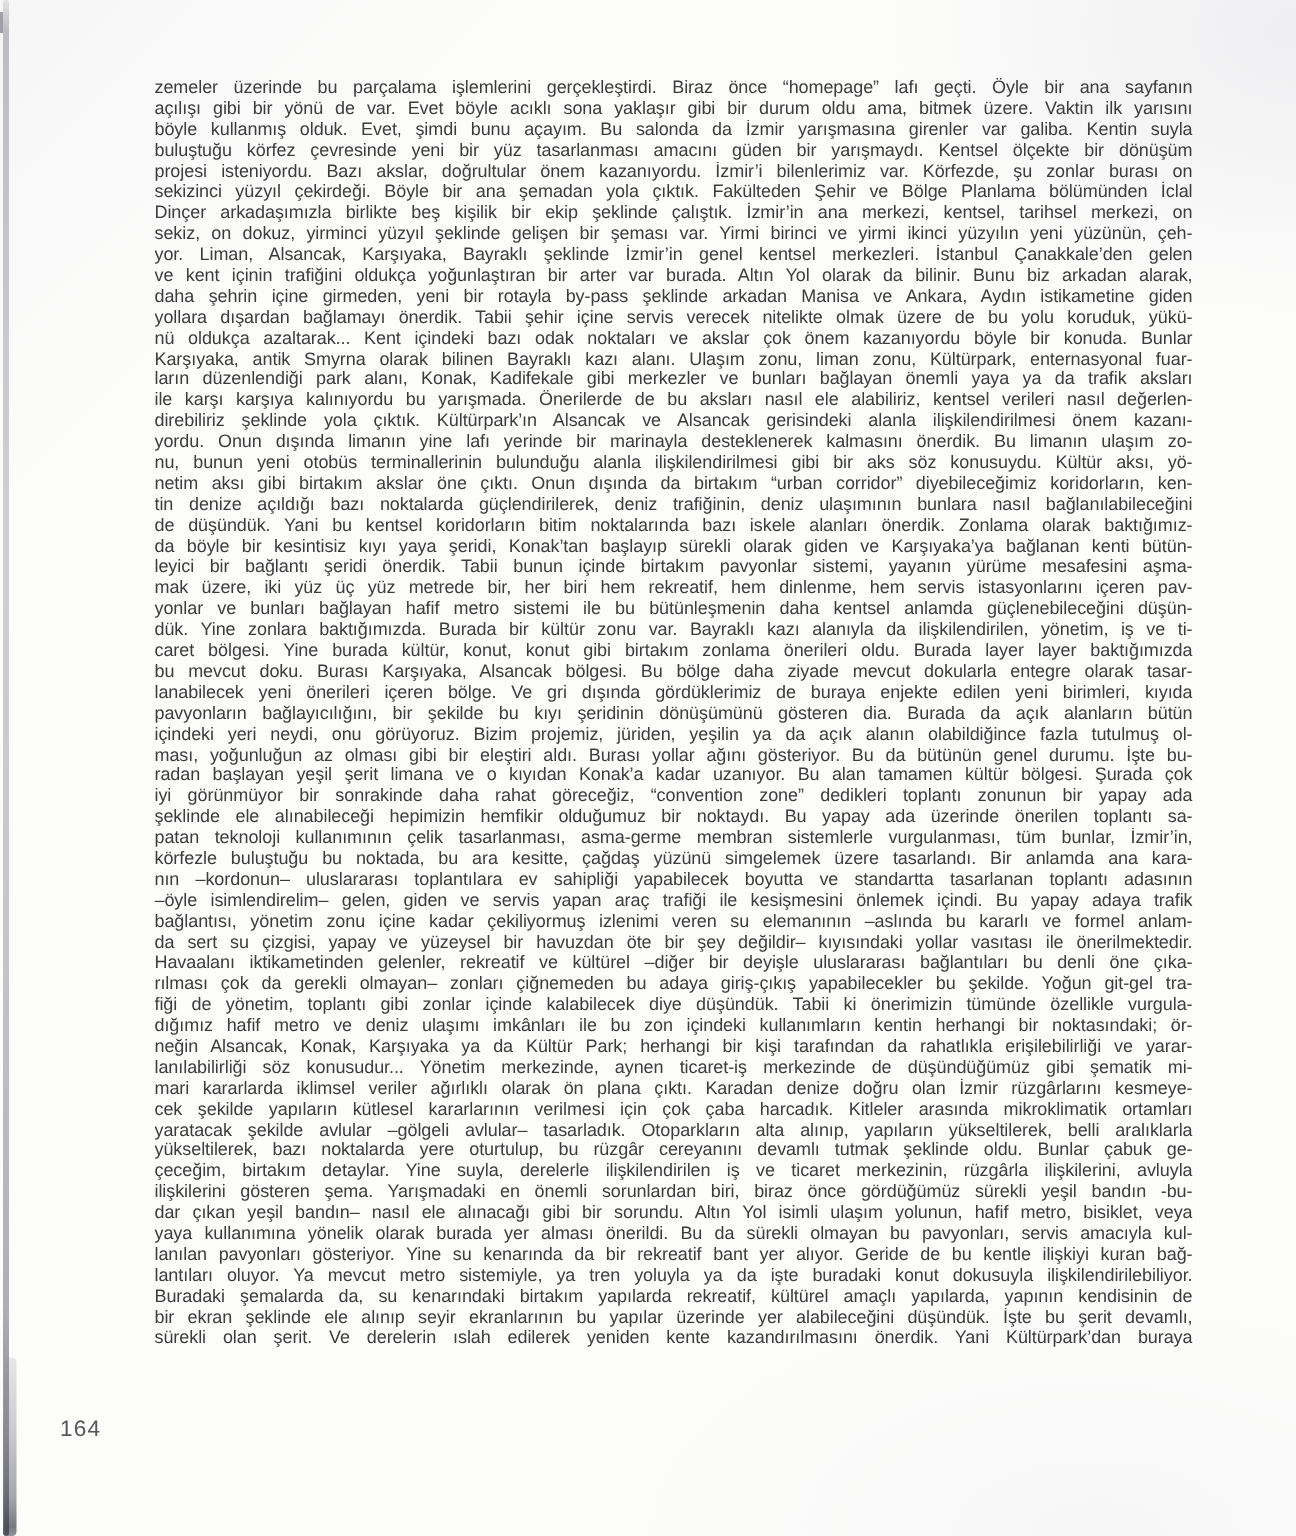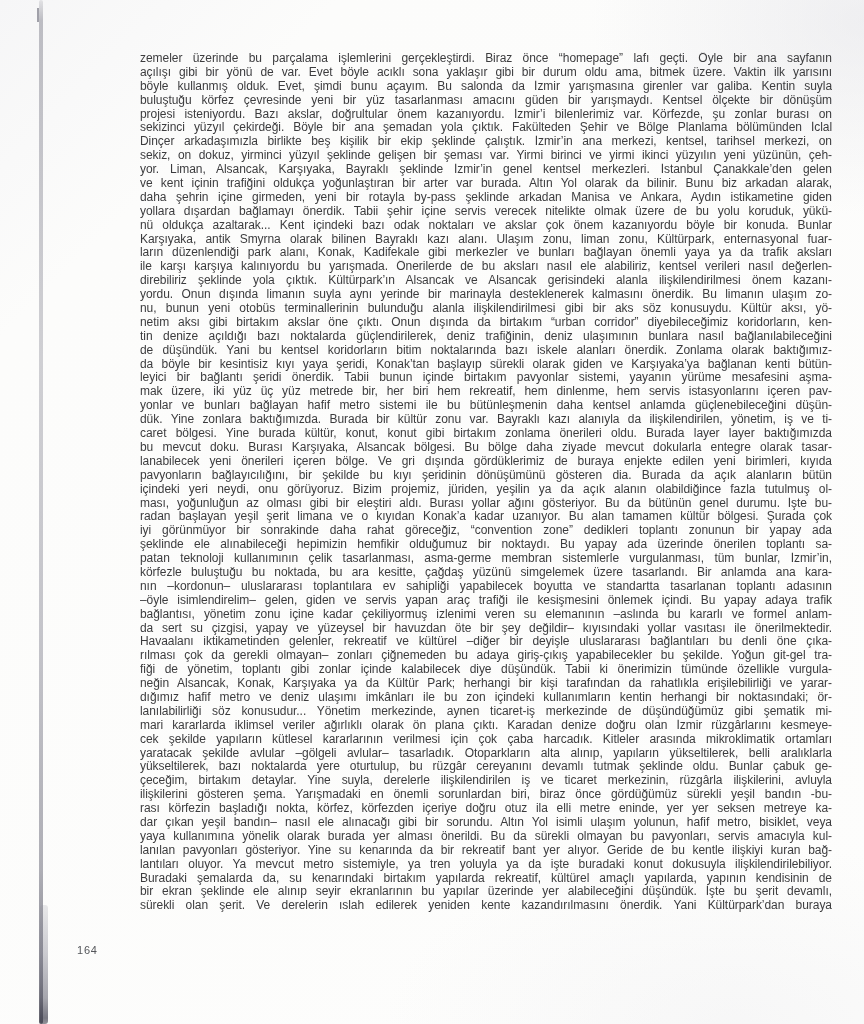--- a/index.html
+++ b/index.html
@@ -13,21 +13,20 @@
     overflow: hidden;
     background:
       radial-gradient(ellipse 420px 300px at 100% 2%, rgba(222,222,228,0.45), rgba(222,222,228,0) 65%),
       radial-gradient(ellipse 500px 260px at 85% 100%, rgba(235,235,238,0.35), rgba(235,235,238,0) 70%),
       linear-gradient(135deg, #f6f6f7 0%, #fcfcfb 18%, #fdfdfc 100%);
     font-family: "Liberation Sans", "DejaVu Sans", sans-serif;
   }
   .page {
     position: absolute;
     inset: 0;
-    margin-left: 37px;
   }
   .body-text {
     position: absolute;
     left: 103px;
     top: 52px;
     width: 692px;
     color: #3c3c3e;
     font-size: 12px;
     line-height: 13.9px;
     letter-spacing: -0.05px;
@@ -39,21 +38,21 @@
     text-align-last: justify;
     text-justify: inter-word;
     white-space: normal;
     overflow: hidden;
     height: 13.9px;
   }
   .page-number {
     position: absolute;
     left: 40px;
     top: 944px;
-    font-size: 11px;
+    font-size: 15px;
     letter-spacing: 0.8px;
     color: #54565a;
   }
   
   .edge-left {
     position: absolute;
     left: 2px;
     top: 0;
     width: 4px;
     height: 100%;
@@ -105,21 +104,21 @@
       <div class="text-line">sekiz, on dokuz, yirminci yüzyıl şeklinde gelişen bir şeması var. Yirmi birinci ve yirmi ikinci yüzyılın yeni yüzünün, çeh-</div>
       <div class="text-line">yor. Liman, Alsancak, Karşıyaka, Bayraklı şeklinde İzmir’in genel kentsel merkezleri. İstanbul Çanakkale’den gelen</div>
       <div class="text-line">ve kent içinin trafiğini oldukça yoğunlaştıran bir arter var burada. Altın Yol olarak da bilinir. Bunu biz arkadan alarak,</div>
       <div class="text-line">daha şehrin içine girmeden, yeni bir rotayla by-pass şeklinde arkadan Manisa ve Ankara, Aydın istikametine giden</div>
       <div class="text-line">yollara dışardan bağlamayı önerdik. Tabii şehir içine servis verecek nitelikte olmak üzere de bu yolu koruduk, yükü-</div>
       <div class="text-line">nü oldukça azaltarak... Kent içindeki bazı odak noktaları ve akslar çok önem kazanıyordu böyle bir konuda. Bunlar</div>
       <div class="text-line">Karşıyaka, antik Smyrna olarak bilinen Bayraklı kazı alanı. Ulaşım zonu, liman zonu, Kültürpark, enternasyonal fuar-</div>
       <div class="text-line">ların düzenlendiği park alanı, Konak, Kadifekale gibi merkezler ve bunları bağlayan önemli yaya ya da trafik aksları</div>
       <div class="text-line">ile karşı karşıya kalınıyordu bu yarışmada. Önerilerde de bu aksları nasıl ele alabiliriz, kentsel verileri nasıl değerlen-</div>
       <div class="text-line">direbiliriz şeklinde yola çıktık. Kültürpark’ın Alsancak ve Alsancak gerisindeki alanla ilişkilendirilmesi önem kazanı-</div>
-      <div class="text-line">yordu. Onun dışında limanın suyla aynı yerinde bir marinayla desteklenerek kalmasını önerdik. Bu limanın ulaşım zo-</div>
+      <div class="text-line">yordu. Onun dışında limanın yine lafı yerinde bir marinayla desteklenerek kalmasını önerdik. Bu limanın ulaşım zo-</div>
       <div class="text-line">nu, bunun yeni otobüs terminallerinin bulunduğu alanla ilişkilendirilmesi gibi bir aks söz konusuydu. Kültür aksı, yö-</div>
       <div class="text-line">netim aksı gibi birtakım akslar öne çıktı. Onun dışında da birtakım “urban corridor” diyebileceğimiz koridorların, ken-</div>
       <div class="text-line">tin denize açıldığı bazı noktalarda güçlendirilerek, deniz trafiğinin, deniz ulaşımının bunlara nasıl bağlanılabileceğini</div>
       <div class="text-line">de düşündük. Yani bu kentsel koridorların bitim noktalarında bazı iskele alanları önerdik. Zonlama olarak baktığımız-</div>
       <div class="text-line">da böyle bir kesintisiz kıyı yaya şeridi, Konak’tan başlayıp sürekli olarak giden ve Karşıyaka’ya bağlanan kenti bütün-</div>
       <div class="text-line">leyici bir bağlantı şeridi önerdik. Tabii bunun içinde birtakım pavyonlar sistemi, yayanın yürüme mesafesini aşma-</div>
       <div class="text-line">mak üzere, iki yüz üç yüz metrede bir, her biri hem rekreatif, hem dinlenme, hem servis istasyonlarını içeren pav-</div>
       <div class="text-line">yonlar ve bunları bağlayan hafif metro sistemi ile bu bütünleşmenin daha kentsel anlamda güçlenebileceğini düşün-</div>
       <div class="text-line">dük. Yine zonlara baktığımızda. Burada bir kültür zonu var. Bayraklı kazı alanıyla da ilişkilendirilen, yönetim, iş ve ti-</div>
       <div class="text-line">caret bölgesi. Yine burada kültür, konut, konut gibi birtakım zonlama önerileri oldu. Burada layer layer baktığımızda</div>
@@ -133,30 +132,29 @@
       <div class="text-line">şeklinde ele alınabileceği hepimizin hemfikir olduğumuz bir noktaydı. Bu yapay ada üzerinde önerilen toplantı sa-</div>
       <div class="text-line">patan teknoloji kullanımının çelik tasarlanması, asma-germe membran sistemlerle vurgulanması, tüm bunlar, İzmir’in,</div>
       <div class="text-line">körfezle buluştuğu bu noktada, bu ara kesitte, çağdaş yüzünü simgelemek üzere tasarlandı. Bir anlamda ana kara-</div>
       <div class="text-line">nın –kordonun– uluslararası toplantılara ev sahipliği yapabilecek boyutta ve standartta tasarlanan toplantı adasının</div>
       <div class="text-line">–öyle isimlendirelim– gelen, giden ve servis yapan araç trafiği ile kesişmesini önlemek içindi. Bu yapay adaya trafik</div>
       <div class="text-line">bağlantısı, yönetim zonu içine kadar çekiliyormuş izlenimi veren su elemanının –aslında bu kararlı ve formel anlam-</div>
       <div class="text-line">da sert su çizgisi, yapay ve yüzeysel bir havuzdan öte bir şey değildir– kıyısındaki yollar vasıtası ile önerilmektedir.</div>
       <div class="text-line">Havaalanı iktikametinden gelenler, rekreatif ve kültürel –diğer bir deyişle uluslararası bağlantıları bu denli öne çıka-</div>
       <div class="text-line">rılması çok da gerekli olmayan– zonları çiğnemeden bu adaya giriş-çıkış yapabilecekler bu şekilde. Yoğun git-gel tra-</div>
       <div class="text-line">fiği de yönetim, toplantı gibi zonlar içinde kalabilecek diye düşündük. Tabii ki önerimizin tümünde özellikle vurgula-</div>
+      <div class="text-line">dığımız hafif metro ve deniz ulaşımı imkânları ile bu zon içindeki kullanımların kentin herhangi bir noktasındaki; ör-</div>
       <div class="text-line">neğin Alsancak, Konak, Karşıyaka ya da Kültür Park; herhangi bir kişi tarafından da rahatlıkla erişilebilirliği ve yarar-</div>
-      <div class="text-line">dığımız hafif metro ve deniz ulaşımı imkânları ile bu zon içindeki kullanımların kentin herhangi bir noktasındaki; ör-</div>
       <div class="text-line">lanılabilirliği söz konusudur... Yönetim merkezinde, aynen ticaret-iş merkezinde de düşündüğümüz gibi şematik mi-</div>
       <div class="text-line">mari kararlarda iklimsel veriler ağırlıklı olarak ön plana çıktı. Karadan denize doğru olan İzmir rüzgârlarını kesmeye-</div>
       <div class="text-line">cek şekilde yapıların kütlesel kararlarının verilmesi için çok çaba harcadık. Kitleler arasında mikroklimatik ortamları</div>
       <div class="text-line">yaratacak şekilde avlular –gölgeli avlular– tasarladık. Otoparkların alta alınıp, yapıların yükseltilerek, belli aralıklarla</div>
       <div class="text-line">yükseltilerek, bazı noktalarda yere oturtulup, bu rüzgâr cereyanını devamlı tutmak şeklinde oldu. Bunlar çabuk ge-</div>
       <div class="text-line">çeceğim, birtakım detaylar. Yine suyla, derelerle ilişkilendirilen iş ve ticaret merkezinin, rüzgârla ilişkilerini, avluyla</div>
       <div class="text-line">ilişkilerini gösteren şema. Yarışmadaki en önemli sorunlardan biri, biraz önce gördüğümüz sürekli yeşil bandın -bu-</div>
-      <div class="text-line">rası körfezin başladığı nokta, körfez, körfezden içeriye doğru otuz ila elli metre eninde, yer yer seksen metreye ka-</div>
       <div class="text-line">dar çıkan yeşil bandın– nasıl ele alınacağı gibi bir sorundu. Altın Yol isimli ulaşım yolunun, hafif metro, bisiklet, veya</div>
       <div class="text-line">yaya kullanımına yönelik olarak burada yer alması önerildi. Bu da sürekli olmayan bu pavyonları, servis amacıyla kul-</div>
       <div class="text-line">lanılan pavyonları gösteriyor. Yine su kenarında da bir rekreatif bant yer alıyor. Geride de bu kentle ilişkiyi kuran bağ-</div>
       <div class="text-line">lantıları oluyor. Ya mevcut metro sistemiyle, ya tren yoluyla ya da işte buradaki konut dokusuyla ilişkilendirilebiliyor.</div>
       <div class="text-line">Buradaki şemalarda da, su kenarındaki birtakım yapılarda rekreatif, kültürel amaçlı yapılarda, yapının kendisinin de</div>
       <div class="text-line">bir ekran şeklinde ele alınıp seyir ekranlarının bu yapılar üzerinde yer alabileceğini düşündük. İşte bu şerit devamlı,</div>
       <div class="text-line">sürekli olan şerit. Ve derelerin ıslah edilerek yeniden kente kazandırılmasını önerdik. Yani Kültürpark’dan buraya</div>
     </div>
 
   <div class="page-number">164</div>

